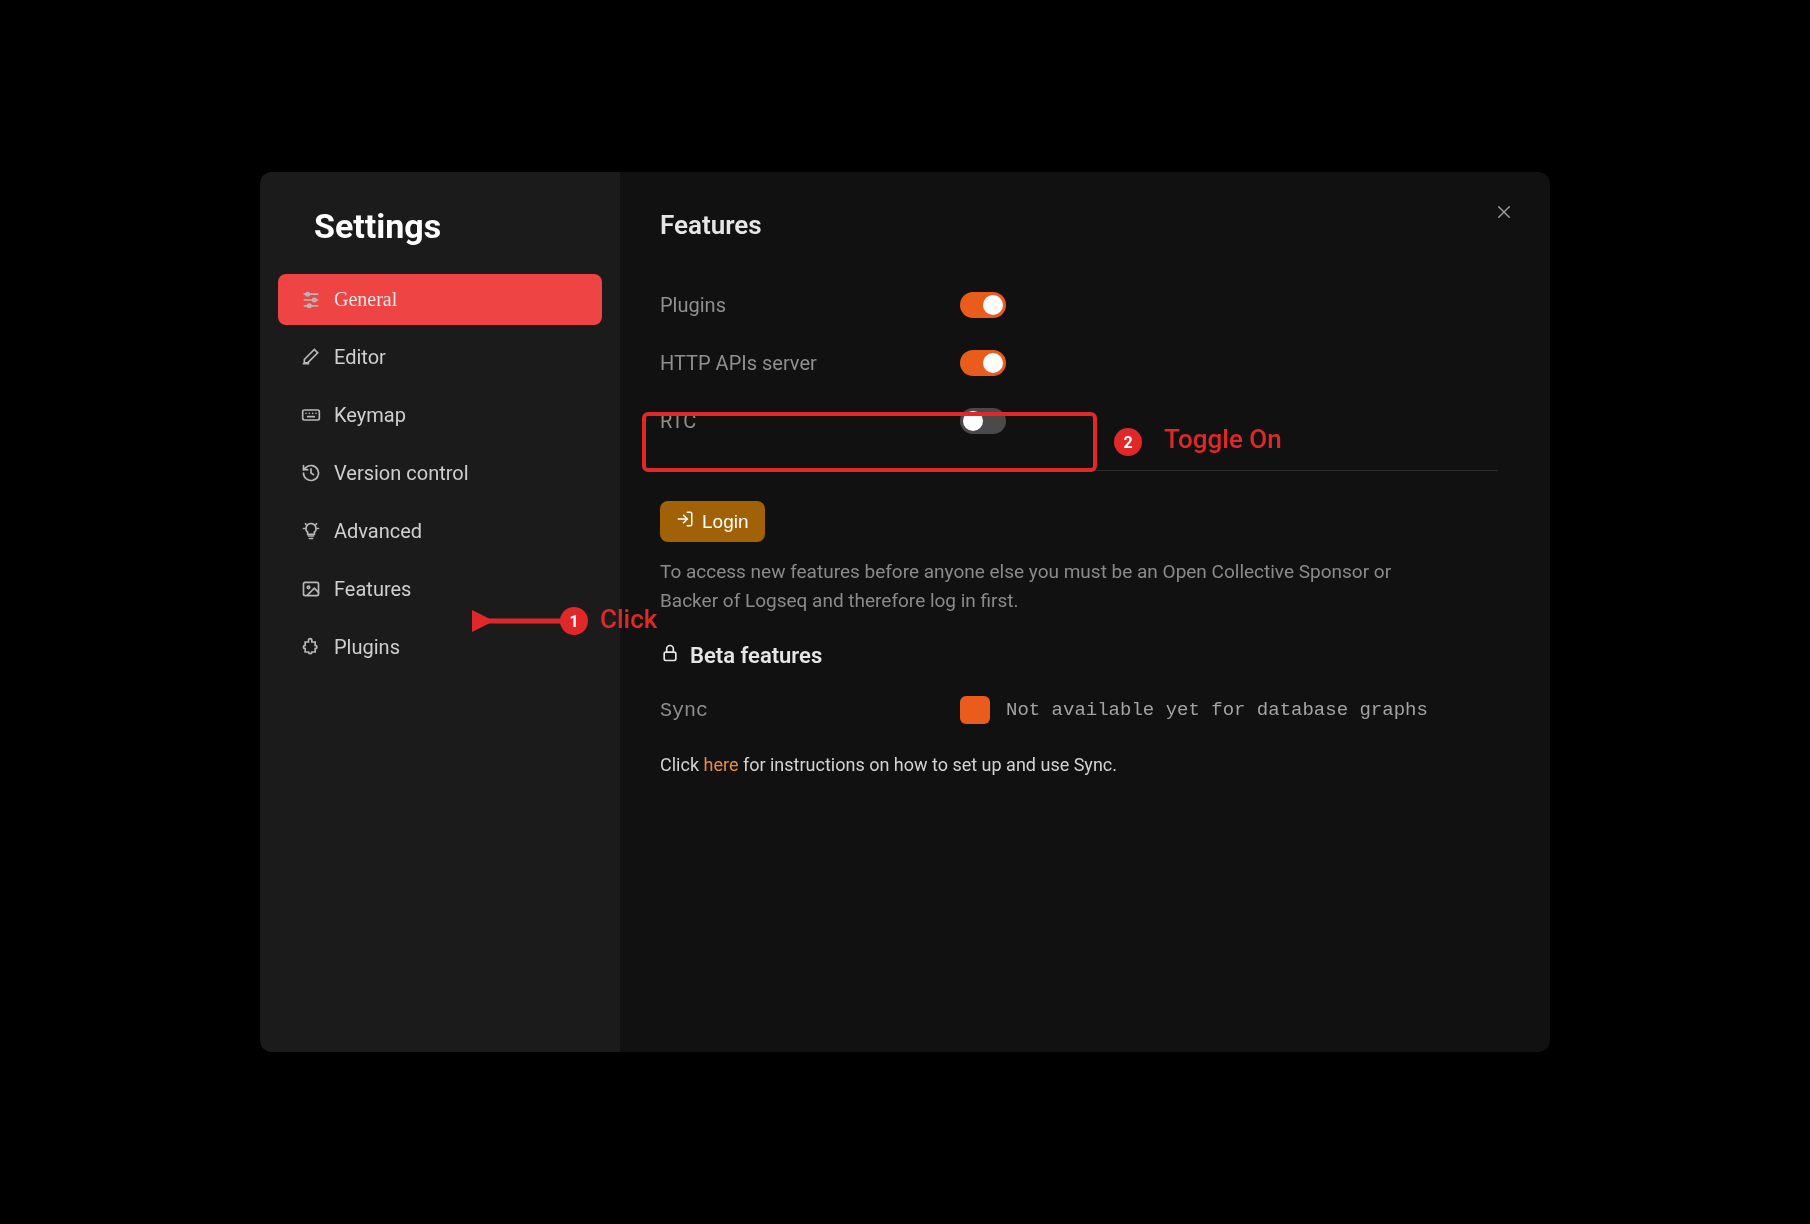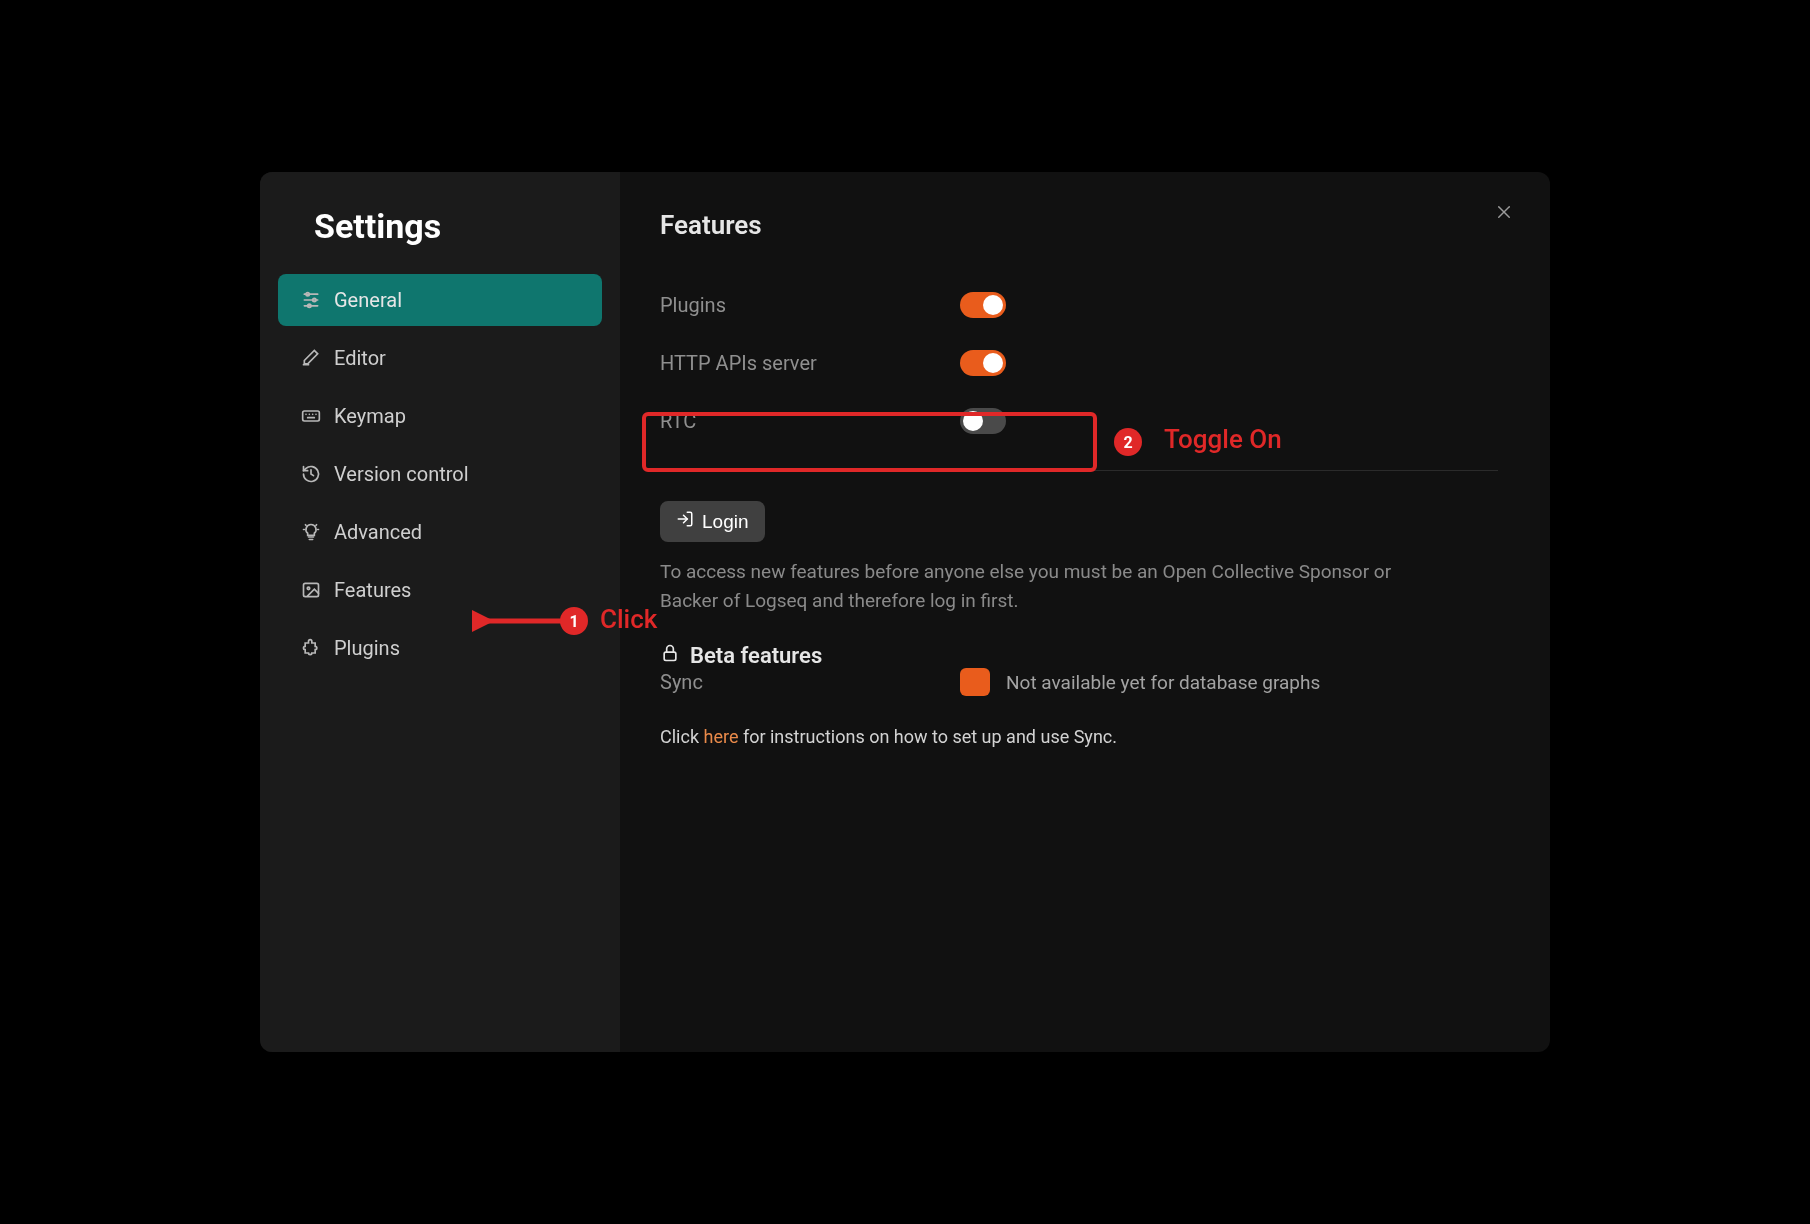--- a/index.html
+++ b/index.html
@@ -41,22 +41,23 @@
     align-items: center;
     gap: 12px;
     padding: 14px 22px;
     border-radius: 8px;
     color: #cfcfcf;
     font-size: 20px;
     cursor: pointer;
     margin-bottom: 6px;
   }
   .nav-item.active {
-    background: #0f766e;
+    background: #ef4444;
     color: #e6e6e6;
+    font-family: Liberation Serif, serif;
   }
   .nav-icon {
     width: 22px;
     height: 22px;
     display: inline-flex;
     align-items: center;
     justify-content: center;
     flex-shrink: 0;
   }
   .nav-icon svg { stroke: #b8b8b8; }
@@ -147,21 +148,21 @@
 
   .divider {
     border-top: 1px solid #2b2b2b;
     margin: 20px 0 30px 0;
   }
 
   .login-btn {
     display: inline-flex;
     align-items: center;
     gap: 8px;
-    background: #404040;
+    background: #a16207;
     color: #fff;
     border-radius: 8px;
     padding: 9px 16px;
     font-size: 19px;
     font-weight: 500;
     cursor: pointer;
     border: none;
   }
   .desc {
     color: #8a8a8a;
@@ -175,20 +176,22 @@
     align-items: center;
     gap: 10px;
     color: #e6e6e6;
     font-size: 22px;
     font-weight: 600;
     margin-top: 28px;
   }
   .sync-row {
     display: flex;
     align-items: center;
+    margin-top: 28px;
+    font-family: Liberation Mono, monospace;
   }
   .sync-row .row-label { color: #8f8f8f; }
   .sync-square {
     width: 30px;
     height: 28px;
     background: #e95c1c;
     border-radius: 6px;
     margin-right: 16px;
   }
   .sync-msg { color: #a3a3a3; font-size: 19px; }

